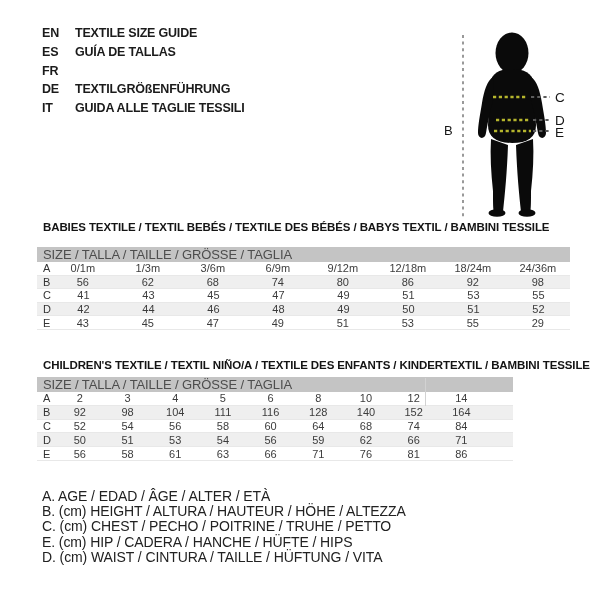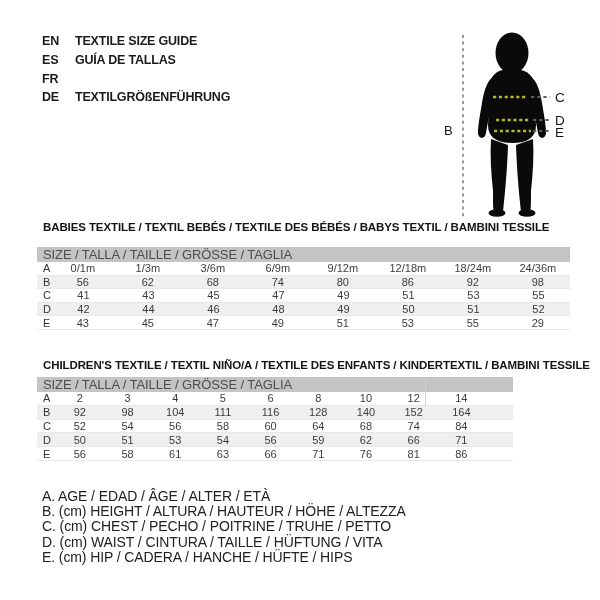--- a/index.html
+++ b/index.html
@@ -5,21 +5,21 @@
   html,body{margin:0;padding:0;}
   body{
     width:600px;height:600px;position:relative;overflow:hidden;
     background:#ffffff;
     font-family:"Liberation Sans","DejaVu Sans",sans-serif;
     color:#222;
   }
   .abs{position:absolute;}
 
   
-  .langs{left:42px;top:32px;}
+  .langs{left:42px;top:24px;}
   .lang-row{display:flex;height:18.7px;align-items:center;font-size:12.5px;
             font-weight:bold;color:#1b1b1b;letter-spacing:-0.2px;}
   .lang-code{width:33px;}
 
   
   .sec-title{font-weight:bold;font-size:11.5px;color:#141414;letter-spacing:-0.1px;white-space:nowrap;padding-left:6px;}
 
   
   .size-table{position:absolute;}
   .thead{background:#c4c4c4;color:#4d4d4d;font-size:13px;height:15px;line-height:15px;
@@ -54,20 +54,24 @@
       <div class="lang-code">ES</div>
       <div class="lang-label">GUÍA DE TALLAS</div>
     </div>
     <div class="lang-row">
       <div class="lang-code">FR</div>
     </div>
     <div class="lang-row">
       <div class="lang-code">DE</div>
       <div class="lang-label">TEXTILGRÖßENFÜHRUNG</div>
     </div>
+    <div class="lang-row">
+      <div class="lang-code">IT</div>
+      <div class="lang-label">GUIDA ALLE TAGLIE TESSILI</div>
+    </div>
   </div>
 
 <svg class="abs" style="left:433px;top:13px;" width="170" height="212" viewBox="0 0 170 212">
 
   <line x1="30" y1="22" x2="30" y2="205" stroke="#808080" stroke-width="1.6" stroke-dasharray="3 3.6"></line>
   <text x="11" y="122" font-size="13" fill="#161616">B</text>
 
   <g fill="#0a0a0a">
     <ellipse cx="79" cy="40" rx="16.5" ry="20.5"></ellipse>
     <rect x="71" y="52" width="16" height="12"></rect>
@@ -220,15 +224,15 @@
         <div class="tcell">86</div>
       </div>
     </div>
   <div class="sel-line" style="left:388px;top:1px;height:28px;"></div>
 </div>
 
 <div class="abs legend">
     <div class="legend-line">A. AGE / EDAD / ÂGE / ALTER / ETÀ</div>
     <div class="legend-line">B. (cm) HEIGHT / ALTURA / HAUTEUR / HÖHE / ALTEZZA</div>
     <div class="legend-line">C. (cm) CHEST / PECHO / POITRINE / TRUHE / PETTO</div>
+    <div class="legend-line">E. (cm) HIP / CADERA / HANCHE / HÜFTE / HIPS</div>
     <div class="legend-line">D. (cm) WAIST / CINTURA / TAILLE / HÜFTUNG / VITA</div>
-    <div class="legend-line">E. (cm) HIP / CADERA / HANCHE / HÜFTE / HIPS</div>
   </div>
 
 </body></html>

